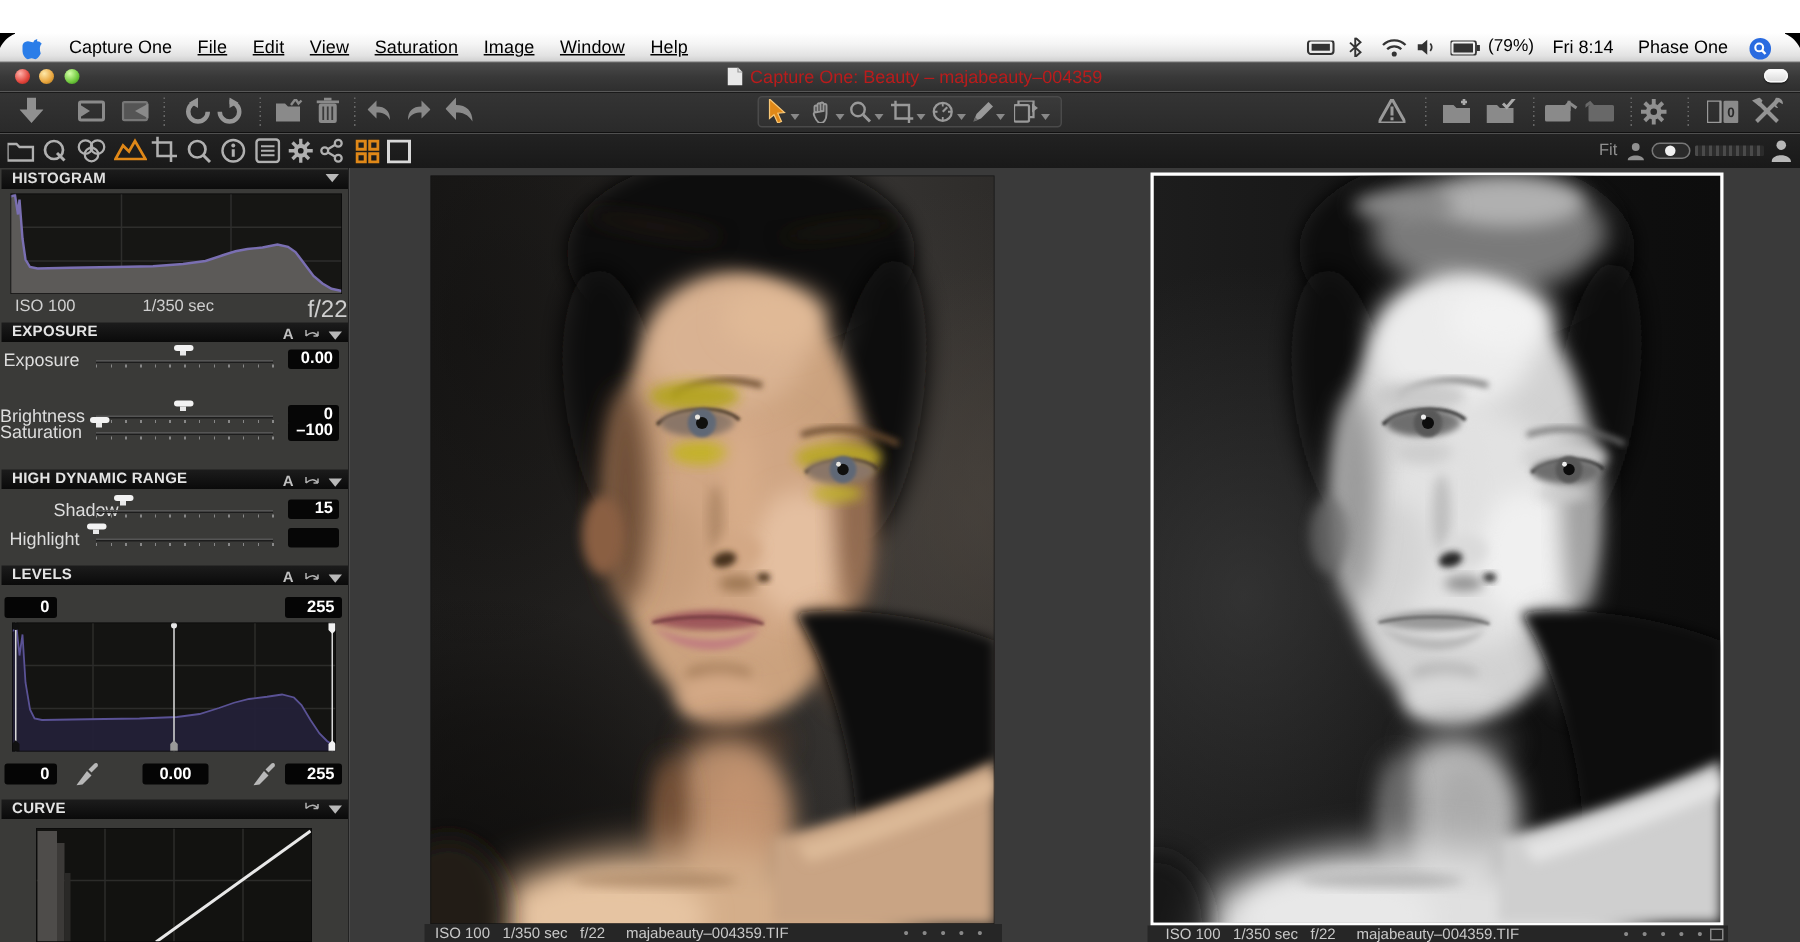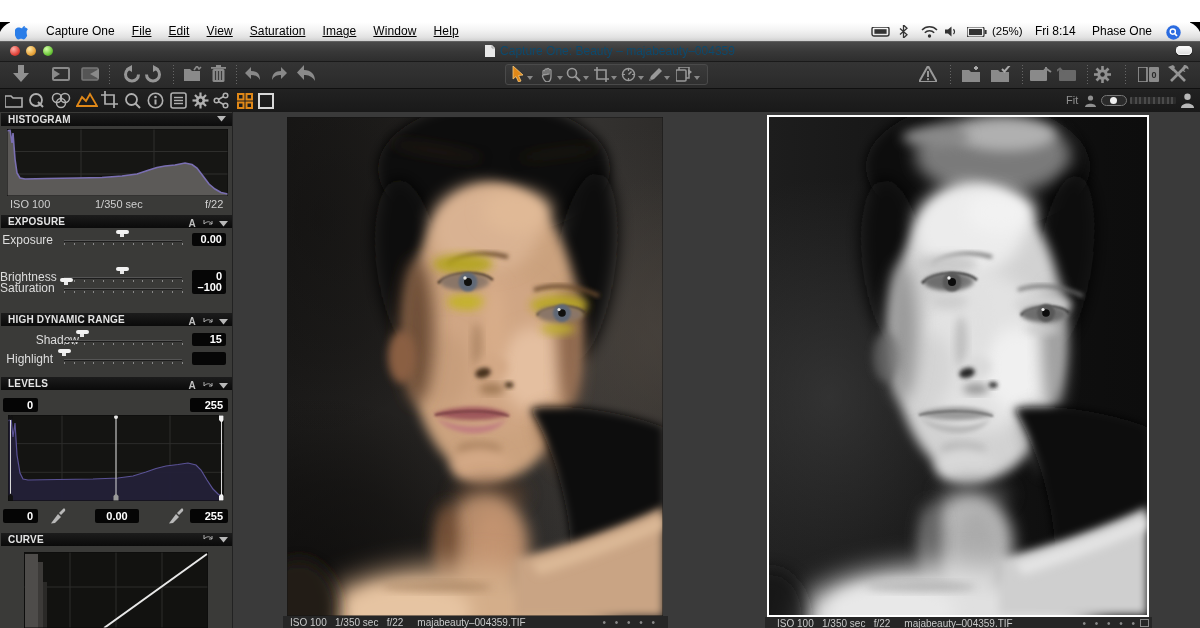--- a/index.html
+++ b/index.html
@@ -17,21 +17,21 @@
   #menubar span.mi { margin-right:17px; letter-spacing:0.1px;text-decoration:underline; }
   #menubar .appname { font-weight:normal; margin-right:17px; }
   #mb-right { position:absolute; left:0; top:0; width:1200px; height:19px; line-height:19px; font-size:12px; color:#000; white-space:nowrap; }
 
   
   #titlebar { position:absolute; left:0; top:42px; width:1200px; height:20px;
     background:linear-gradient(#4a4a4a, #383838 50%, #2e2e2e);
     border-bottom:1px solid #1a1a1a; }
   .tl { position:absolute; top:46px; width:10px; height:10px; border-radius:50%; }
   #titletext { position:absolute; top:44px; left:0; width:1200px; text-align:center;
-    font-size:12px; color:#0c4a6e;padding-left:20px; }
+    font-size:12px; color:#b91c1c;padding-left:20px; }
 
   
   #toolbar1 { position:absolute; left:0; top:62px; width:1200px; height:26px;
     background:linear-gradient(#343434, #2a2a2a); }
   #toolbar2 { position:absolute; left:0; top:88px; width:1200px; height:24px;
     background:linear-gradient(#222222, #191919); border-top:1px solid #101010; }
   .vsep { top:3px; width:1px; height:19px;
     background-image:repeating-linear-gradient(#666 0 1px, transparent 1px 3px); }
   .ddot { width:0; height:0; border-left:3px solid transparent; border-right:3px solid transparent;
     border-top:4px solid #888; }
@@ -101,21 +101,21 @@
         </svg>
       <svg class="abs" style="left:945px;top:4px" width="12" height="11" viewBox="0 0 12 11">
           <path d="M0,3.5 L3,3.5 L6.5,0.5 L6.5,10.5 L3,7.5 L0,7.5 Z" fill="#333"></path>
           <path d="M8.5,3 A4,4 0 0 1 8.5,8" stroke="#333" stroke-width="1.2" fill="none"></path>
         </svg>
       <svg class="abs" style="left:967px;top:5px" width="20" height="10" viewBox="0 0 20 10">
           <rect x="0" y="0" width="17" height="10" rx="2" fill="none" stroke="#333" stroke-width="1.2"></rect>
           <rect x="17.6" y="3" width="2" height="4" fill="#333"></rect>
           <rect x="2" y="2" width="13" height="6" fill="#333"></rect>
         </svg>
-      <span class="abs" style="left:992px;top:0;font-size:11.5px">(25%)</span>
+      <span class="abs" style="left:992px;top:0;font-size:11.5px">(79%)</span>
       <span class="abs" style="left:1035px;top:0">Fri 8:14</span>
       <span class="abs" style="left:1092px;top:0;font-weight:normal">Phase One</span>
       <svg class="abs" style="left:1166px;top:2.5px" width="15" height="15" viewBox="0 0 15 15">
           <circle cx="7.5" cy="7.5" r="7.2" fill="#2a6be0"></circle>
           <circle cx="6.8" cy="6.6" r="2.6" fill="none" stroke="#fff" stroke-width="1.4"></circle>
           <path d="M8.7,8.6 L11,11" stroke="#fff" stroke-width="1.6"></path>
         </svg>
     </div>
   </div>
 
@@ -364,21 +364,21 @@
       <rect width="221" height="67" fill="#161614"></rect>
       <g stroke="#2e2e2c" stroke-width="1">
           <path d="M74,0 V67 M147,0 V67 M0,22.5 H221 M0,45 H221"></path>
         </g>
       <path d="M0,67 L0,2 L3,1 L5,14 L6,4 L8,30 L10,44 L13,49 L18,50 L40,49.5 L70,49 L95,48.5 L115,47 L130,45 L142,41 L150,38.5 L158,37 L168,36 L178,34 L185,35.5 L190,39 L196,47 L202,55 L208,60 L214,63.5 L221,65 L221,67 Z" fill="#5c5a58"></path>
       <path d="M0,2 L3,1 L5,14 L6,4 L8,30 L10,44 L13,49 L18,50 L40,49.5 L70,49 L95,48.5 L115,47 L130,45 L142,41 L150,38.5 L158,37 L168,36 L178,34 L185,35.5 L190,39 L196,47 L202,55 L208,60 L214,63.5 L221,65" fill="none" stroke="#7a6fb2" stroke-width="1.6"></path>
       <rect width="221" height="67" fill="none" stroke="#0a0a0a"></rect>
     </svg>
     <div class="abs" style="left:10px;top:86px;font-size:11px;color:#cfcfcf">ISO 100</div>
     <div class="abs" style="left:95px;top:86px;font-size:11px;color:#cfcfcf">1/350 sec</div>
-    <div class="abs" style="left:205px;top:86px;font-size:11px;color:#cfcfcf">f/22</div>
+    <div class="abs" style="left:205px;top:86px;font-size:16px;color:#cfcfcf">f/22</div>
 
     <div class="abs phead2" style="top:103px">EXPOSURE<span class="hicons2">
           <span class="ha">A</span>
           <svg width="10" height="8" viewBox="0 0 10 8" style="margin:0 6px 0 0">
             <path d="M1,4 L1,0 M1,4 C4,1 7,1 9,4 M9,4 L9,1 M9,4 L6,4" stroke="#b0b0b0" fill="none"></path>
           </svg>
           <svg width="9" height="7" viewBox="0 0 9 7">
             <path d="M0,1 L9,1 L4.5,6.5 Z" fill="#b8b8b8"></path>
           </svg>
         </span></div>

